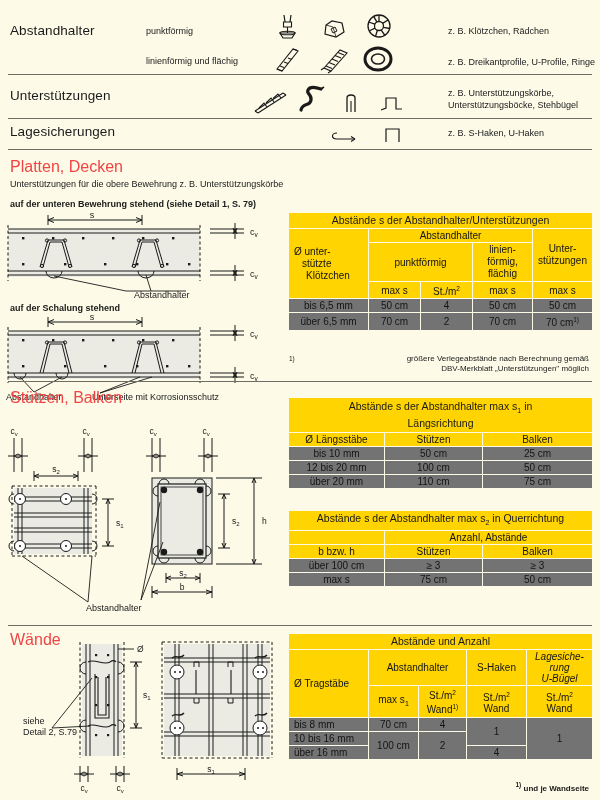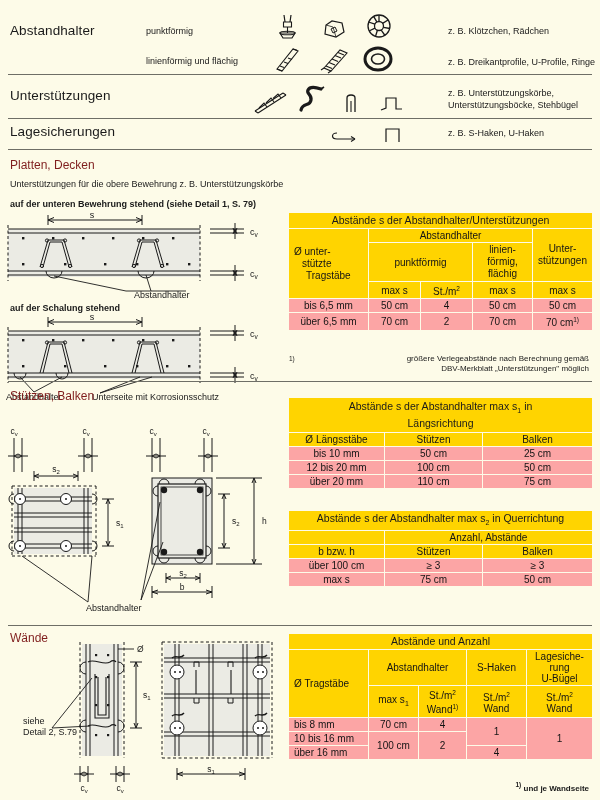--- a/index.html
+++ b/index.html
@@ -53,22 +53,22 @@
   .icon-cell {
     position: absolute;
     display: flex;
     align-items: center;
     justify-content: center;
   }
 
   
   .sec-title {
     position: absolute;
-    font-size: 12px;
-    color: #7f1d1d;
+    font-size: 16px;
+    color: #ef4444;
   }
   .sec-note {
     position: absolute;
     font-size: 9px;
     color: #1a1a1a;
   }
   .diag-label {
     position: absolute;
     font-size: 9px;
     color: #1a1a1a;
@@ -84,21 +84,21 @@
   }
   .tbl td, .tbl th {
     border: 1px solid #fdfbe8;
     padding: 1px 3px;
     text-align: center;
     font-weight: normal;
     vertical-align: middle;
     line-height: 11px;
   }
   .hd { background: #ffd400; color: #141414; }
-  .dat { background: #fca5a5; color: #141414; }
+  .dat { background: #737373; color: #141414; }
   .tbl .lft { text-align: left; padding-left: 5px; }
   .tbl .cap {
     background: #ffd400;
     font-size: 10.5px;
     padding: 2px 3px;
   }
   .fnote {
     position: absolute;
     font-size: 8px;
     line-height: 10px;
@@ -369,21 +369,21 @@
         <col style="width:60px">
       </colgroup>
     <tbody>
       <tr>
         <td class="cap" colspan="5">Abstände s der Abstandhalter/Unterstützungen</td>
       </tr>
       <tr>
         <td class="hd lft" rowspan="3" style="line-height:12px;">
           <span>Ø unter-</span><br>
           <span style="padding-left:8px;">stützte</span><br>
-          <span style="padding-left:12px;">Tragstäbe</span>
+          <span style="padding-left:12px;">Klötzchen</span>
         </td>
         <td class="hd" colspan="3">Abstandhalter</td>
         <td class="hd" rowspan="2" style="line-height:12px;">
           <span>Unter-</span><br>
           <span>stützungen</span>
         </td>
       </tr>
       <tr>
         <td class="hd" colspan="2">punktförmig</td>
         <td class="hd" style="line-height:12px;">
@@ -766,21 +766,21 @@
         <col style="width:66px">
       </colgroup>
     <tbody>
       <tr>
         <td class="cap" colspan="5">Abstände und Anzahl</td>
       </tr>
       <tr>
         <td class="hd lft" rowspan="2">Ø Tragstäbe</td>
         <td class="hd" colspan="2">Abstandhalter</td>
         <td class="hd">S-Haken</td>
-        <td class="hd" style="line-height:11px;">
+        <td class="hd" style="line-height:11px;font-style:italic;">
           <span>Lagesiche-</span><br>
           <span>rung</span><br>
           <span>U-Bügel</span>
         </td>
       </tr>
       <tr>
         <td class="hd"><span>max s</span><sub class="sub">1</sub></td>
         <td class="hd" style="line-height:11px;">
           <span>St./m</span><sup class="sup">2</sup><br>
           <span>Wand</span><sup class="sup">1)</sup>

